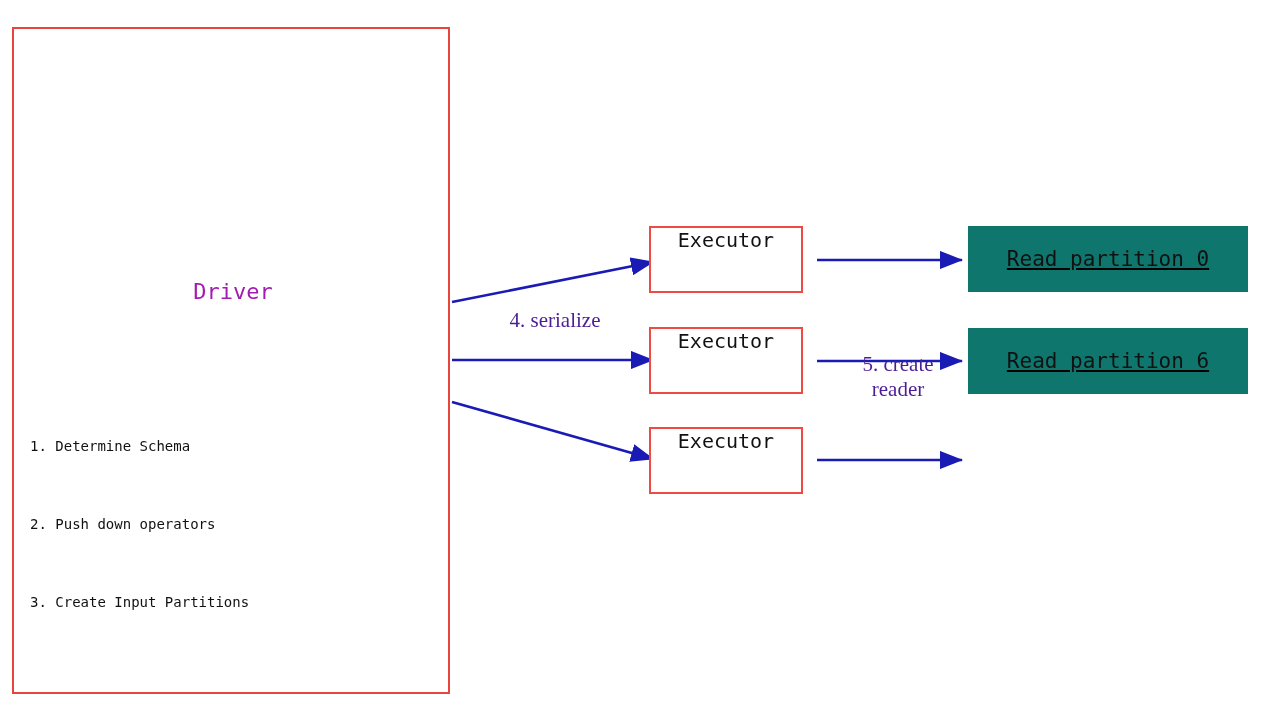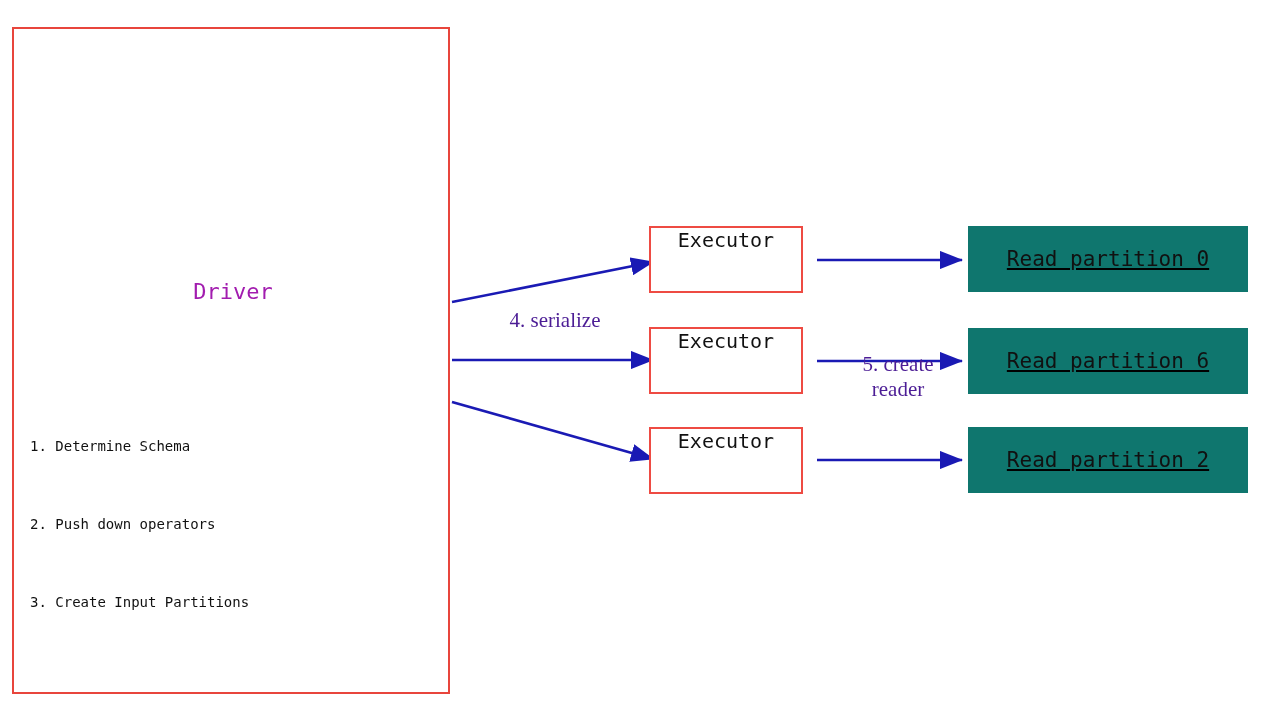--- a/index.html
+++ b/index.html
@@ -174,23 +174,20 @@
   <div class="node executor-box" id="executor-2">
     <span class="label">Executor</span>
   </div>
 
   <div class="node partition-box" id="partition-0">
     <span class="label">Read partition 0</span>
   </div>
   <div class="node partition-box" id="partition-1">
     <span class="label">Read partition 6</span>
   </div>
-  <div class="node partition-box" id="partition-2">
-    <span class="label">Read partition 2</span>
-  </div>
 
   <div class="edge-label" id="label-serialize">
     <span class="line">4. serialize</span>
   </div>
 
   <div class="edge-label" id="label-create-reader">
     <span class="line">5. create</span>
     <span class="line">reader</span>
   </div>
 

